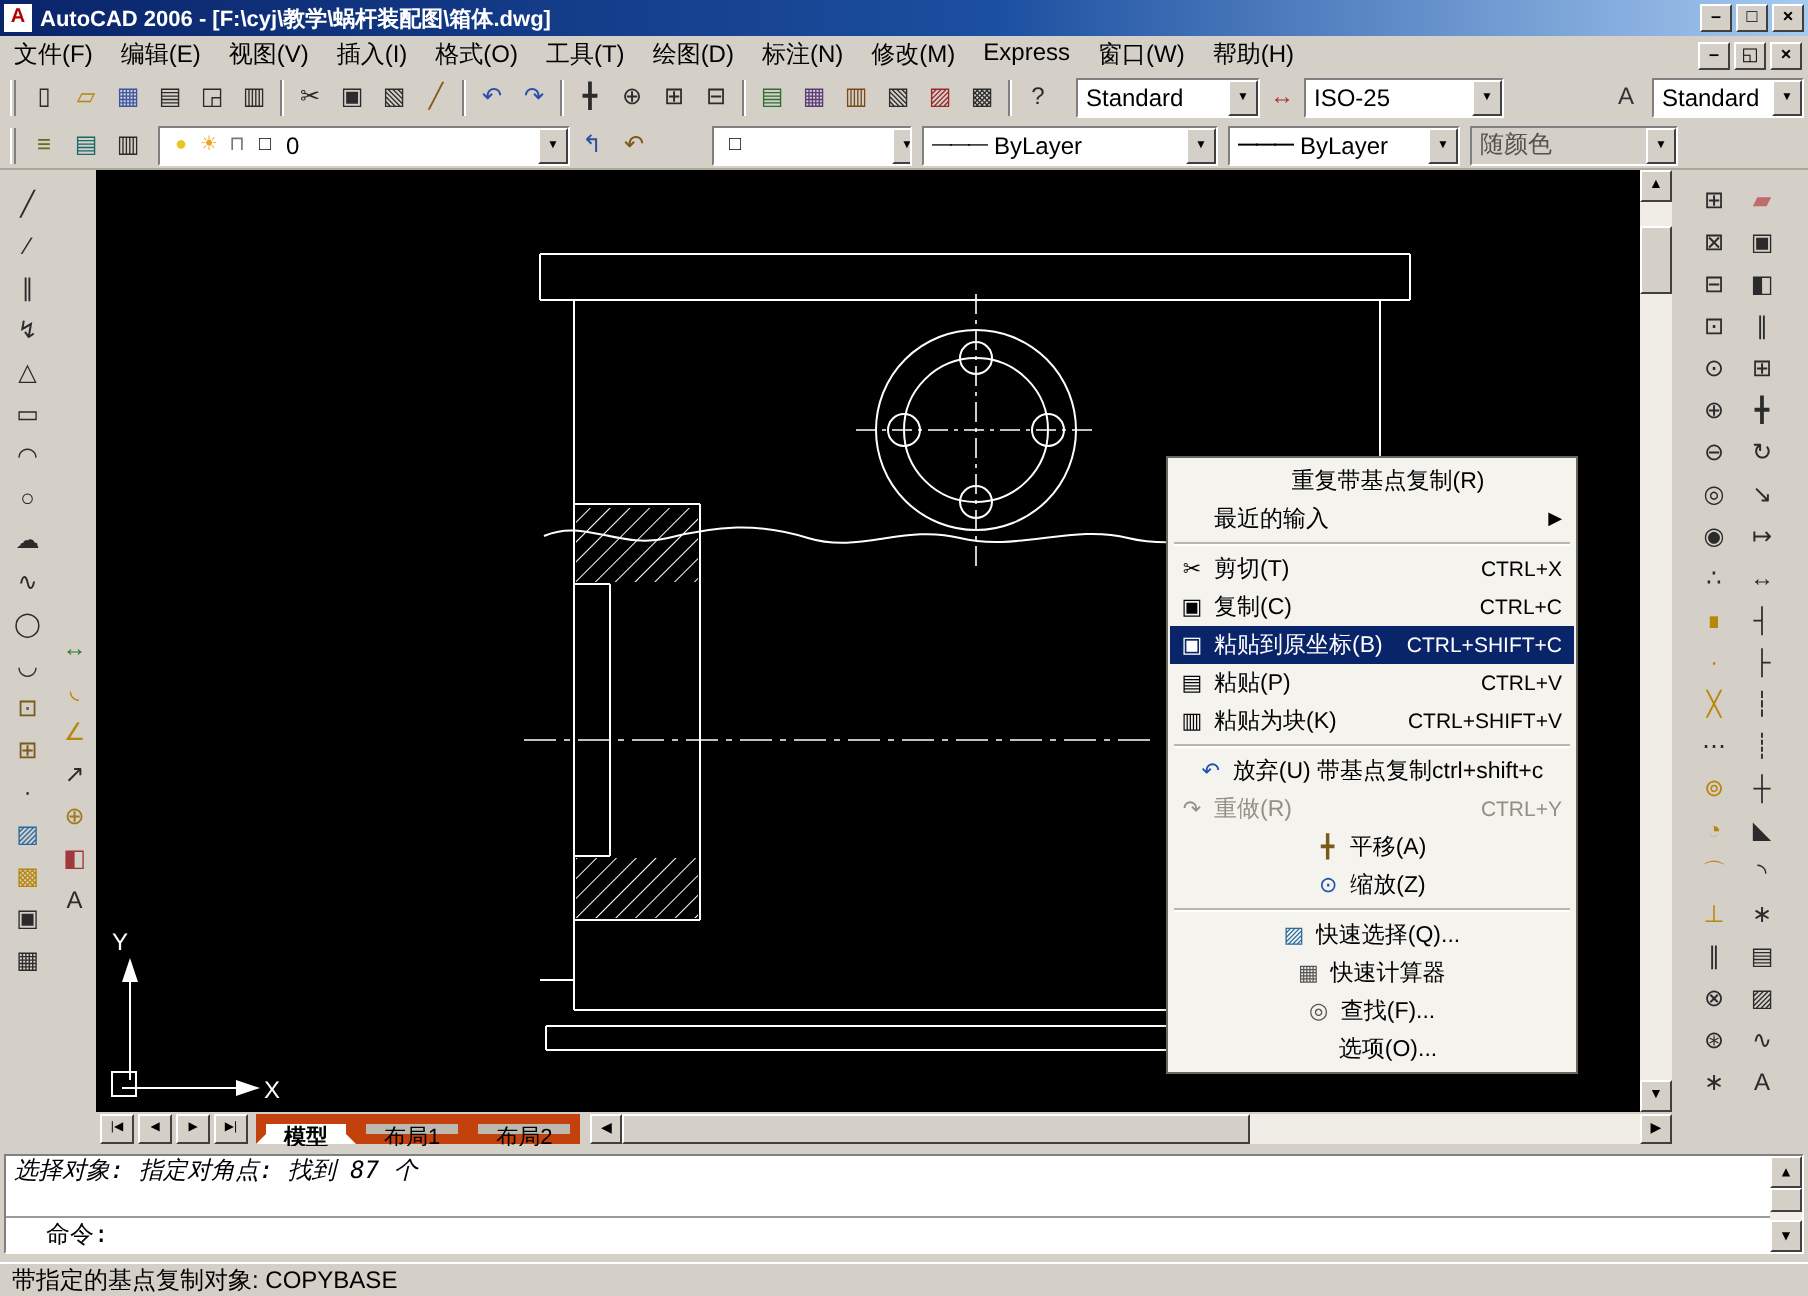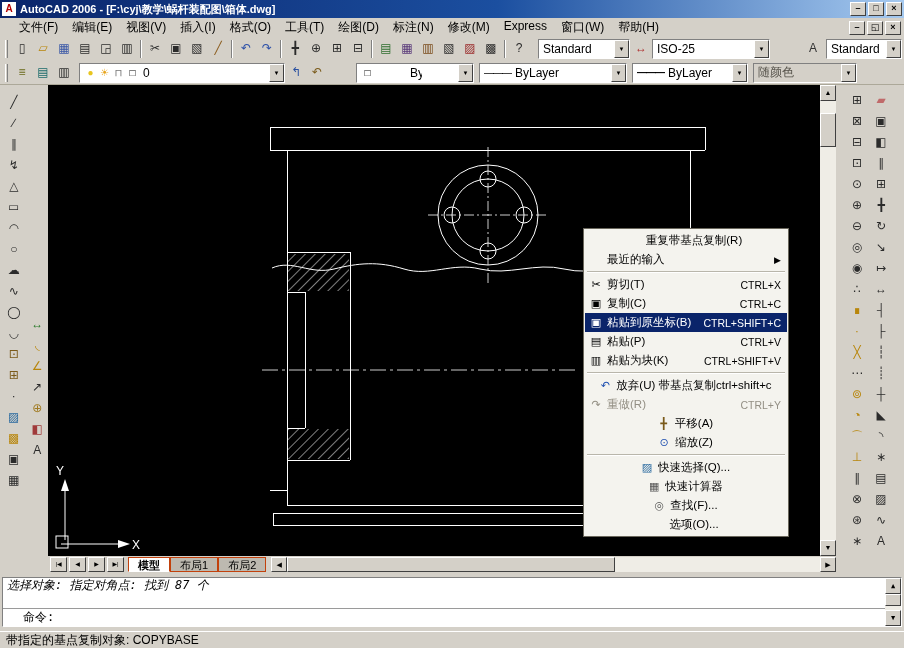--- a/index.html
+++ b/index.html
@@ -23,21 +23,21 @@
   #toolbar1{top:37px;}
   #toolbar2{top:61px;border-bottom:1px solid #aca899;}
   .grip{width:3px;height:18px;border-left:1px solid #fff;border-right:1px solid #808080;margin:0 3px;flex:0 0 auto;}
   .tbtn{width:20px;height:20px;font-size:12px;line-height:19px;text-align:center;color:#2b2b2b;background:#d4d0c8;flex:0 0 auto;overflow:hidden;}
   .tsep{width:2px;height:18px;border-left:1px solid #808080;border-right:1px solid #fff;margin:0 2px;flex:0 0 auto;}
   .iconrow{display:flex;align-items:center;gap:1px;flex:0 0 auto;}
   .combo{height:20px;background:#fff;border:1px solid;border-color:#808080 #fff #fff #808080;display:flex;align-items:center;font-size:12px;padding-left:4px;flex:0 0 auto;overflow:hidden;}
   .combo .cval{flex:1;white-space:nowrap;overflow:hidden;}
   .carrow{width:15px;height:18px;background:#d4d0c8;border:1px solid;border-color:#fff #404040 #404040 #fff;font-size:6px;text-align:center;line-height:16px;flex:0 0 auto;color:#000;}
   .mini{width:13px;font-size:10px;line-height:18px;text-align:center;flex:0 0 auto;}
-  .w92{width:92px;} .w100{width:118px;gap:36px;} .w76{width:76px;margin-left:auto;}
+  .w92{width:92px;} .w100{width:100px;gap:36px;} .w76{width:76px;margin-left:auto;}
   .w206{width:206px;} .w148{width:148px;} .w116{width:116px;} .w112{width:104px;}
   .ml28{margin-left:28px;}
   #combo-plotstyle{background:#d4d0c8;color:#55524a;}
   .lsample{font-size:10px;letter-spacing:-1px;margin-right:4px;white-space:nowrap;}
 
   
   #left-dock{position:absolute;left:0;top:85px;width:48px;height:488px;display:flex;gap:2px;padding:8px 0 0 3px;background:#d4d0c8;}
   #right-dock{position:absolute;left:842px;top:85px;width:62px;height:488px;display:flex;gap:2px;padding:6px 0 0 4px;background:#d4d0c8;}
   .dockcol{display:flex;flex-direction:column;gap:1px;align-items:center;width:22px;}
   .colb{margin-top:222px;}
@@ -46,21 +46,21 @@
   #canvas{position:absolute;left:48px;top:85px;width:788px;height:471px;background:#000;}
   #draw-svg{position:absolute;left:0;top:0;}
   .vscroll{position:absolute;right:0;top:0;width:16px;height:471px;background:#efede6;display:flex;flex-direction:column;}
   .sbtn{width:16px;height:16px;background:#d4d0c8;border:1px solid;border-color:#fff #404040 #404040 #fff;font-size:7px;line-height:14px;text-align:center;color:#000;flex:0 0 auto;}
   .vthumb{margin-top:12px;height:34px;width:16px;background:#d4d0c8;border:1px solid;border-color:#fff #404040 #404040 #fff;flex:0 0 auto;}
   .vspacer{flex:1;}
 
   
   #tabrow{position:absolute;left:48px;top:556px;width:788px;height:17px;display:flex;align-items:center;background:#d4d0c8;padding-left:2px;}
   .navbtn{width:17px;height:15px;background:#d4d0c8;border:1px solid;border-color:#fff #404040 #404040 #fff;font-size:6px;line-height:13px;text-align:center;flex:0 0 auto;color:#000;}
-  .tab{padding:0 9px;height:15px;line-height:15px;border:1px solid #c2410c;background:#bdb9b0;font-size:11px;flex:0 0 auto;white-space:nowrap;}
+  .tab{padding:0 9px;height:15px;line-height:15px;border:5px solid #c2410c;background:#bdb9b0;font-size:11px;flex:0 0 auto;white-space:nowrap;}
   .tab.active{background:#fff;font-weight:bold;border-bottom-color:#fff;}
   .hscroll{flex:1;height:15px;background:#efede6;display:flex;align-items:stretch;margin-left:5px;}
   .hthumb{width:58%;background:#d4d0c8;border:1px solid;border-color:#fff #404040 #404040 #fff;}
   .hspacer{flex:1;}
 
   
   #cmdwin{position:absolute;left:0;top:573px;width:904px;height:58px;background:#d4d0c8;padding:4px 2px 2px 2px;}
   #cmdinner{width:900px;height:50px;background:#fff;border:1px solid;border-color:#808080 #fff #fff #808080;position:relative;font-family:"DejaVu Sans Mono","Liberation Mono",monospace;font-size:12px;}
   .cmdhist{height:31px;border-bottom:1px solid #9a9a9a;padding:0 20px 0 4px;overflow:hidden;}
   .cmdhist div{height:15px;line-height:15px;white-space:pre;font-style:italic;}
@@ -90,21 +90,21 @@
   <span class="appicon">A</span>
   <span class="title">AutoCAD 2006 - [F:\cyj\教学\蜗杆装配图\箱体.dwg]</span>
   <span class="btnrow" id="title-buttons">
       <div class="wbtn">–</div>
       <div class="wbtn">□</div>
       <div class="wbtn">×</div>
     </span>
 </div>
 
 <div id="menubar">
-  <span id="menu-items" style="display:flex;margin-left:12px;">
+  <span id="menu-items" style="display:flex;">
       <span class="menu-item">文件(F)</span>
       <span class="menu-item">编辑(E)</span>
       <span class="menu-item">视图(V)</span>
       <span class="menu-item">插入(I)</span>
       <span class="menu-item">格式(O)</span>
       <span class="menu-item">工具(T)</span>
       <span class="menu-item">绘图(D)</span>
       <span class="menu-item">标注(N)</span>
       <span class="menu-item">修改(M)</span>
       <span class="menu-item">Express</span>

